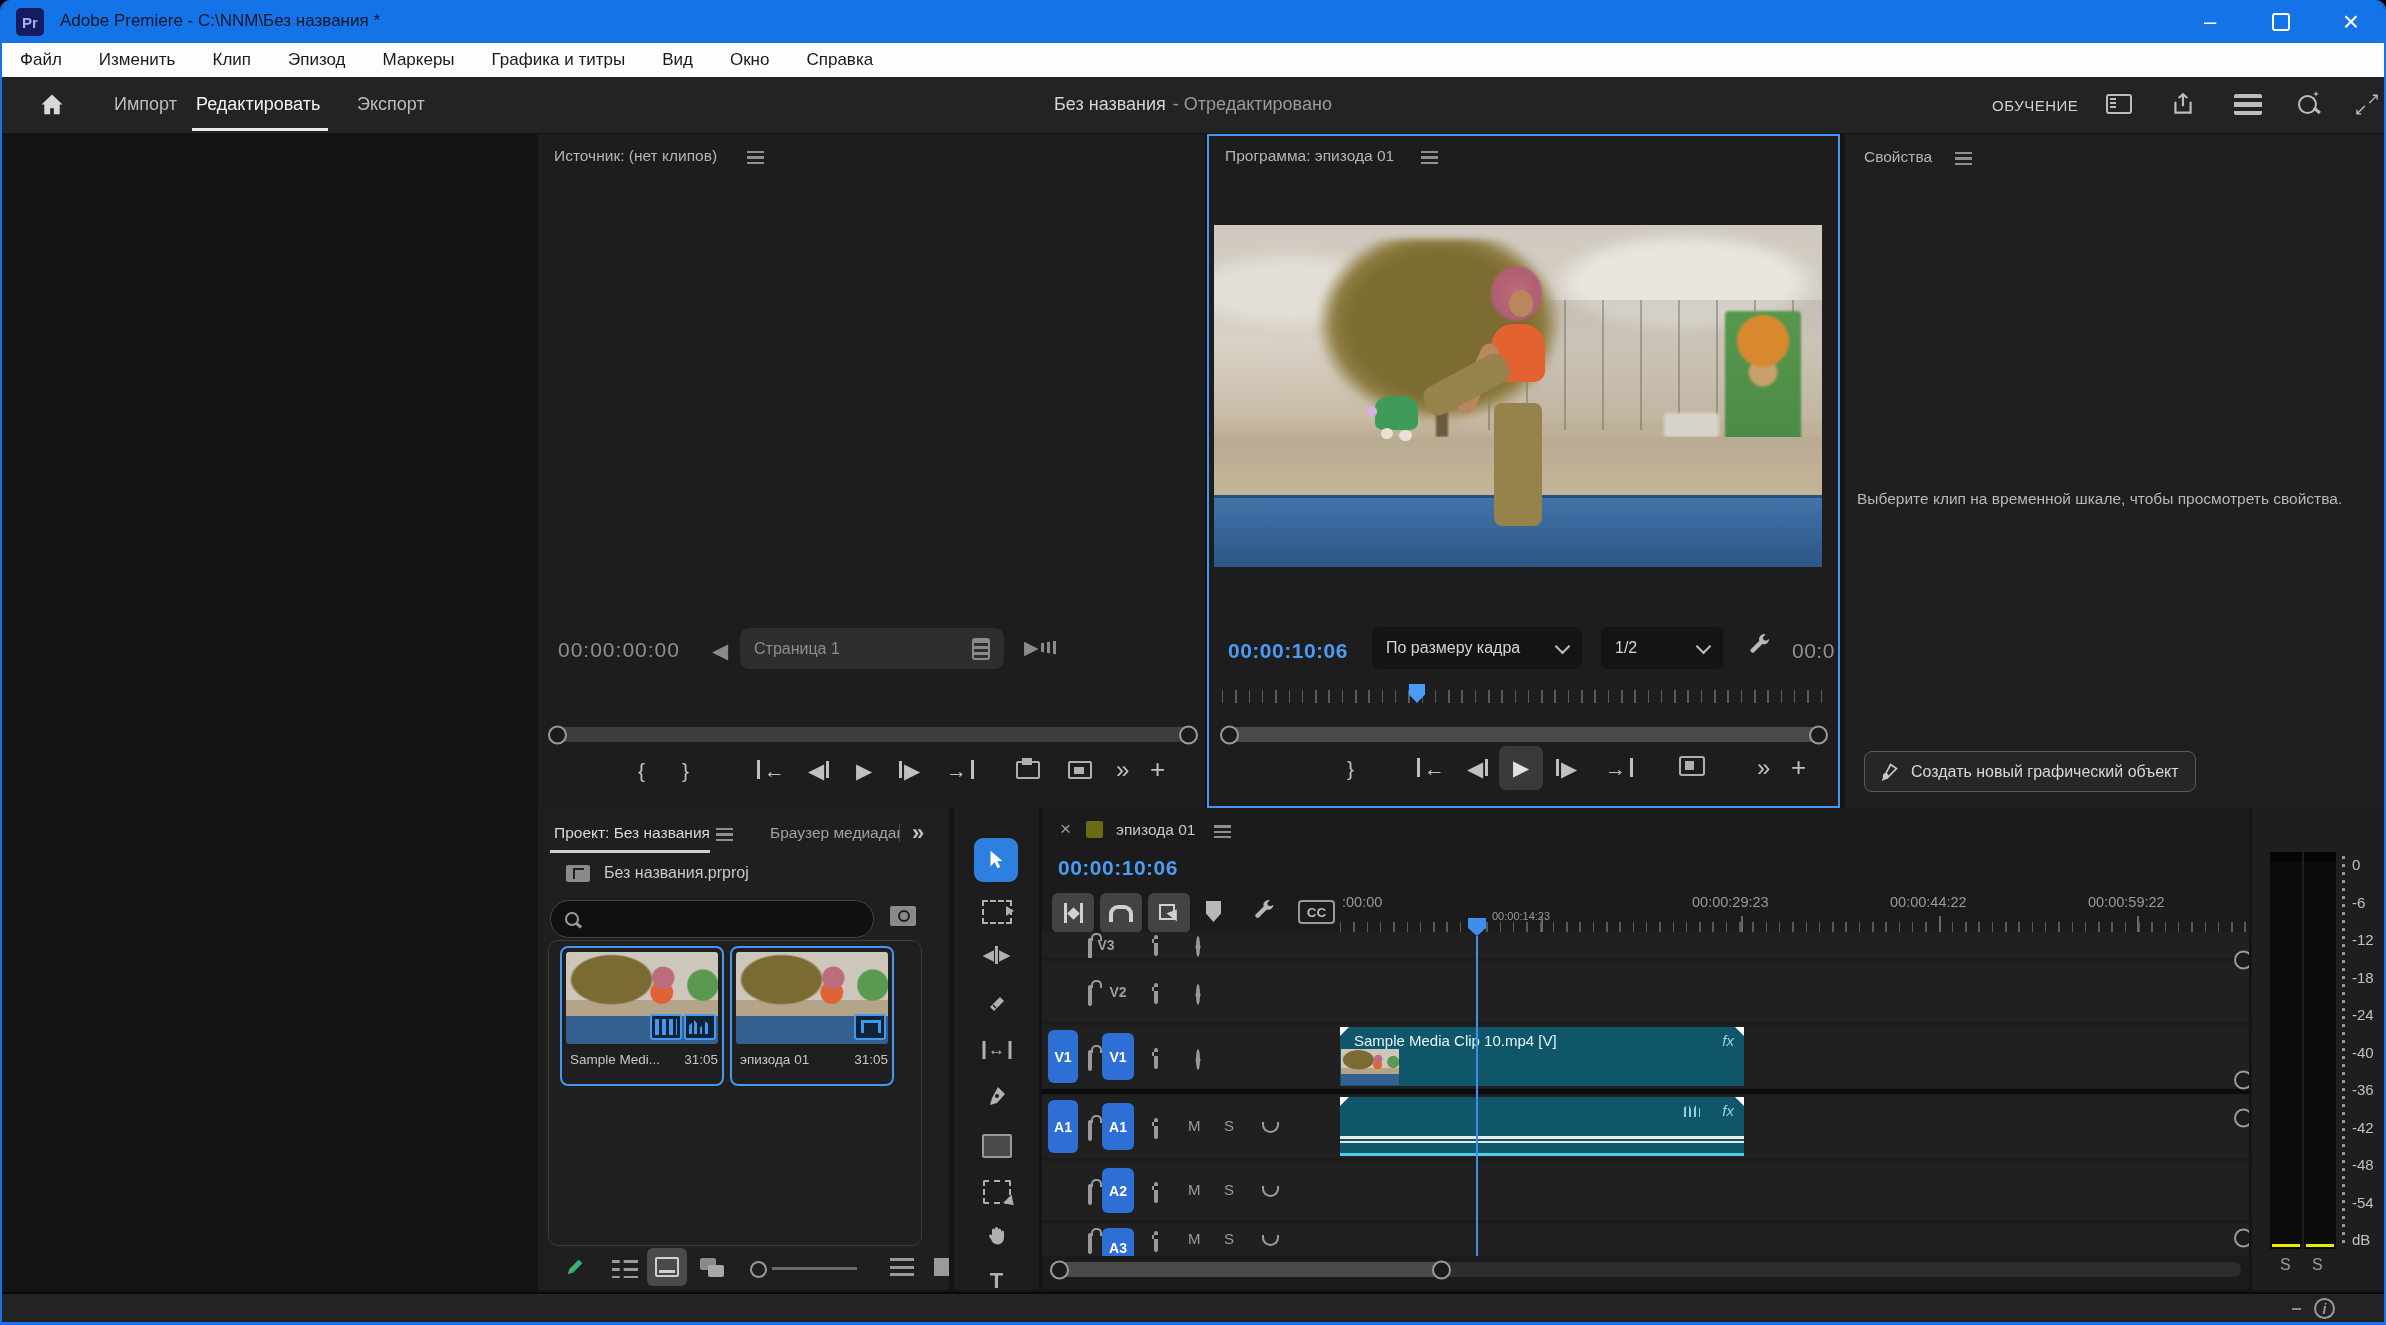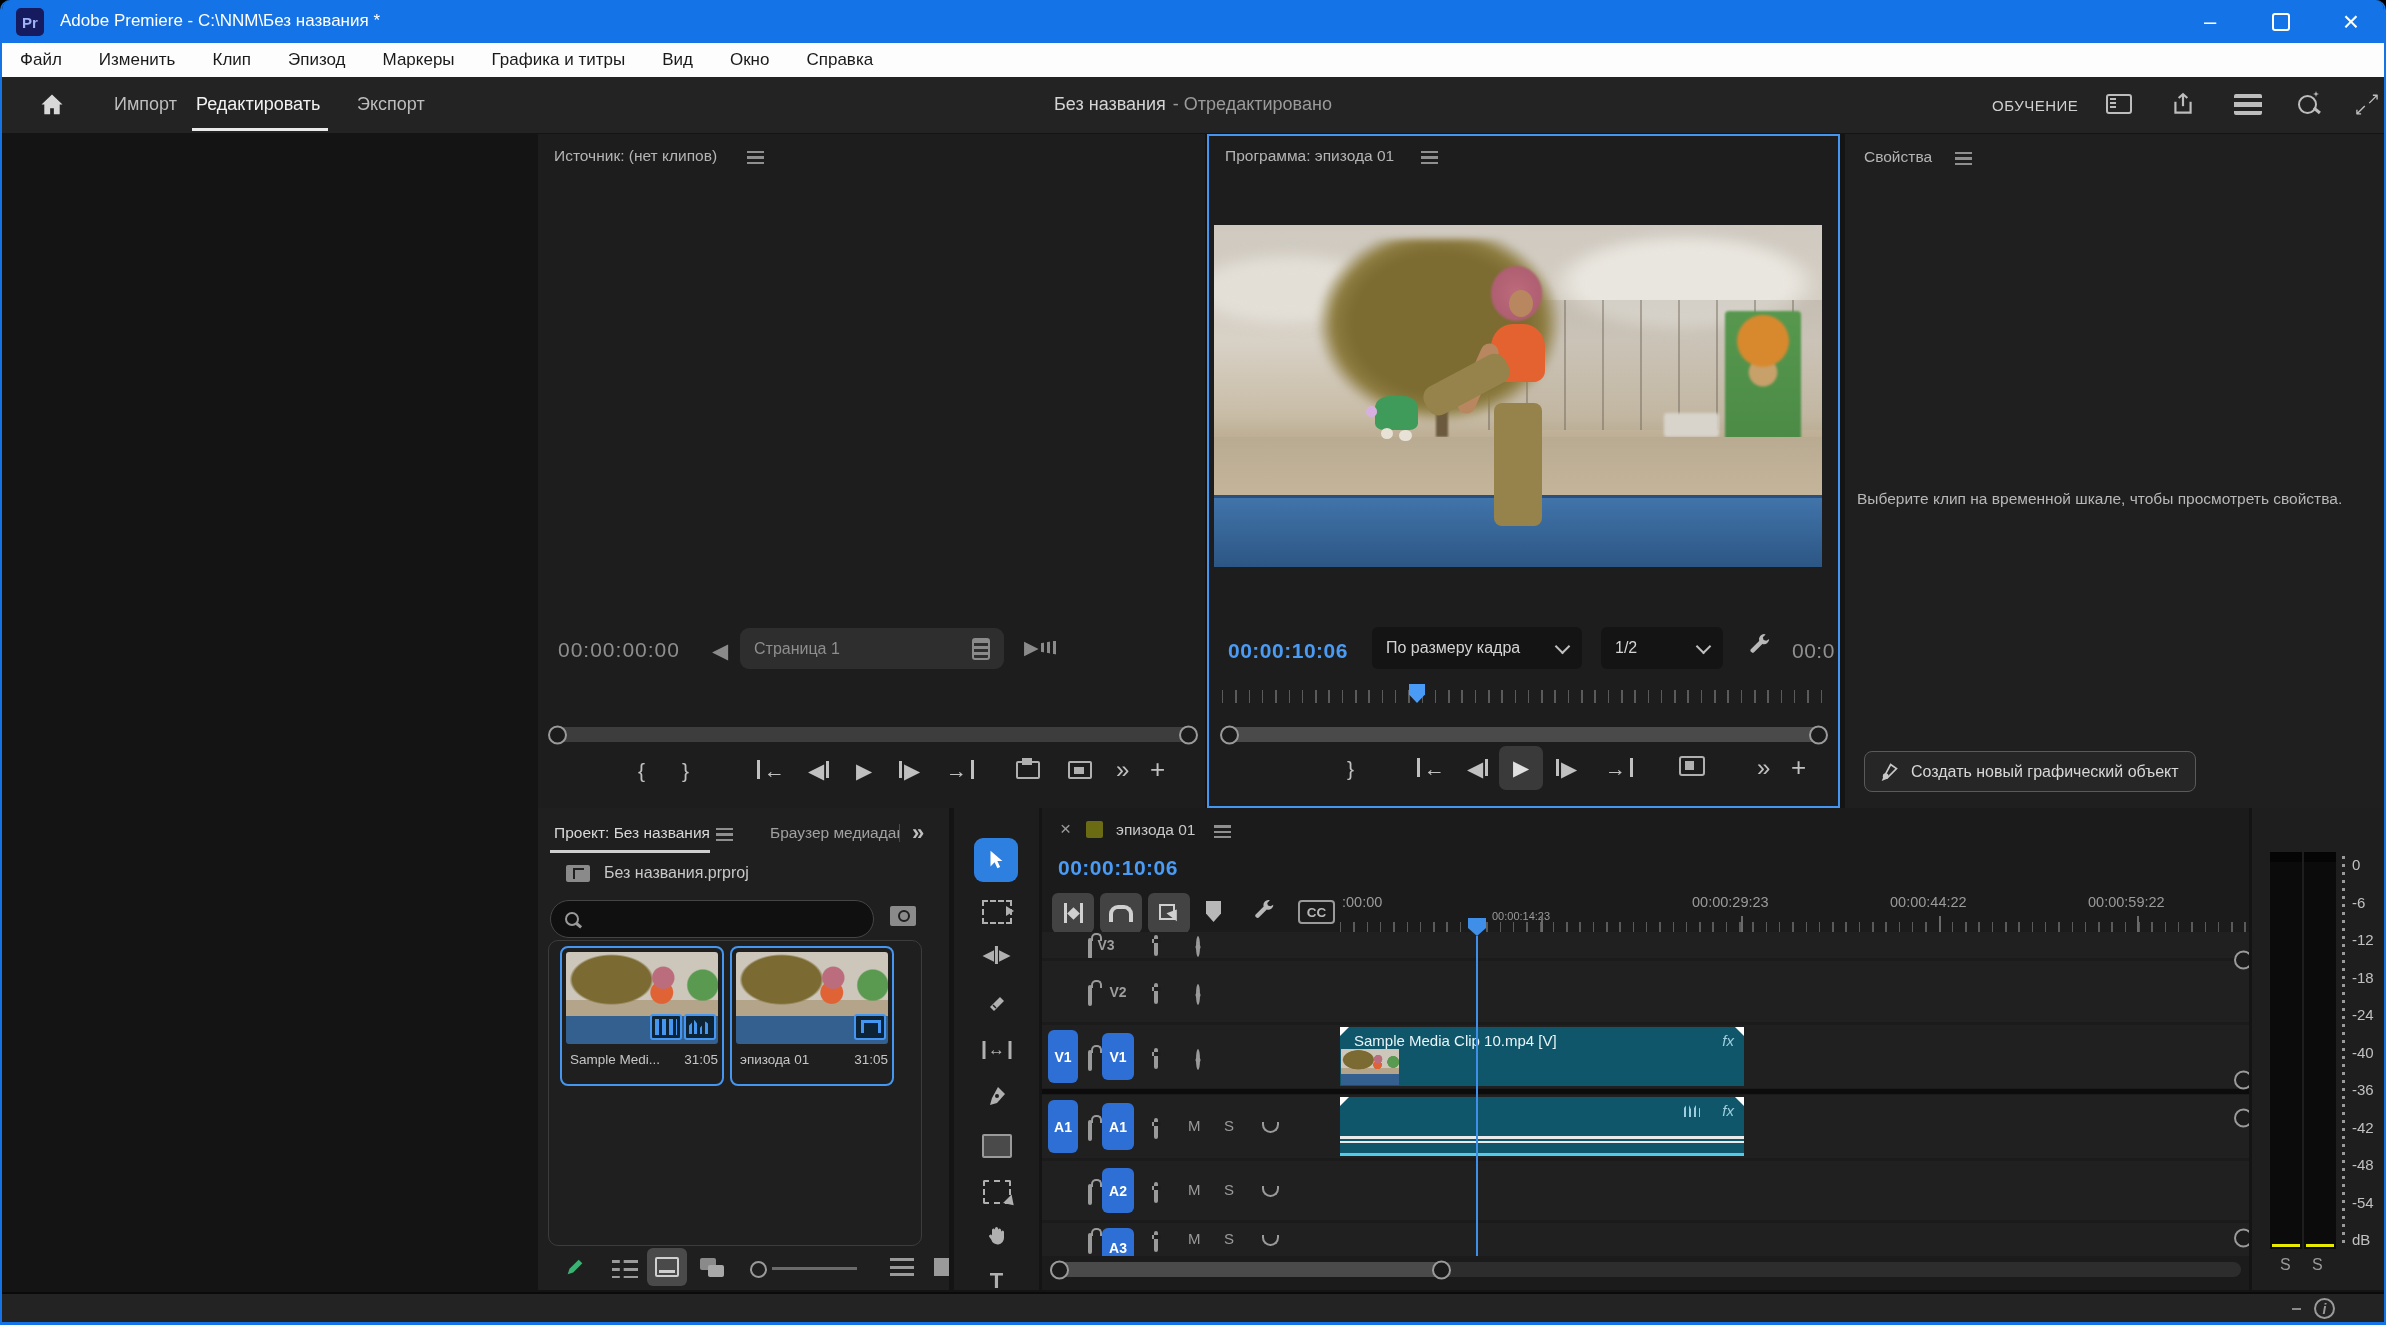--- a/index.html
+++ b/index.html
@@ -41,21 +41,21 @@
   .tool{color:#b0b0b0;position:absolute;left:50%;transform:translateX(-50%);}
   svg{display:block;}
 </style>
 </head>
 <body>
 
 <div id="win">
 
   <div class="a f" style="left:0;top:0;width:2382px;height:43px;background:#1473e6;">
     <div class="a f" style="left:14px;top:8px;width:28px;height:28px;background:#161a5e;border-radius:5px;justify-content:center;color:#9db3f5;font-weight:bold;font-size:15px;">Pr</div>
-    <div class="a" style="left:58px;top:11px;color:#ffffff;font-size:17px;">Adobe Premiere - C:\NNM\Без названия *</div>
+    <div class="a" style="left:58px;top:11px;color:#0f172a;font-size:17px;">Adobe Premiere - C:\NNM\Без названия *</div>
     <div class="a f" style="left:2175px;top:0;width:66px;height:43px;justify-content:center;color:#fff;font-size:22px;">–</div>
     <div class="a f" style="left:2246px;top:0;width:66px;height:43px;justify-content:center;">
       <span style="width:14px;height:14px;border:2px solid #fff;border-radius:3px;"></span>
     </div>
     <div class="a f" style="left:2316px;top:0;width:66px;height:43px;justify-content:center;color:#fff;font-size:28px;">×</div>
   </div>
 
   <div class="a" style="left:0;top:77px;width:2382px;height:56px;background:#232323;">
     <div class="a" style="left:36px;top:14px;">
       <svg width="28" height="28" viewBox="0 0 24 24">

